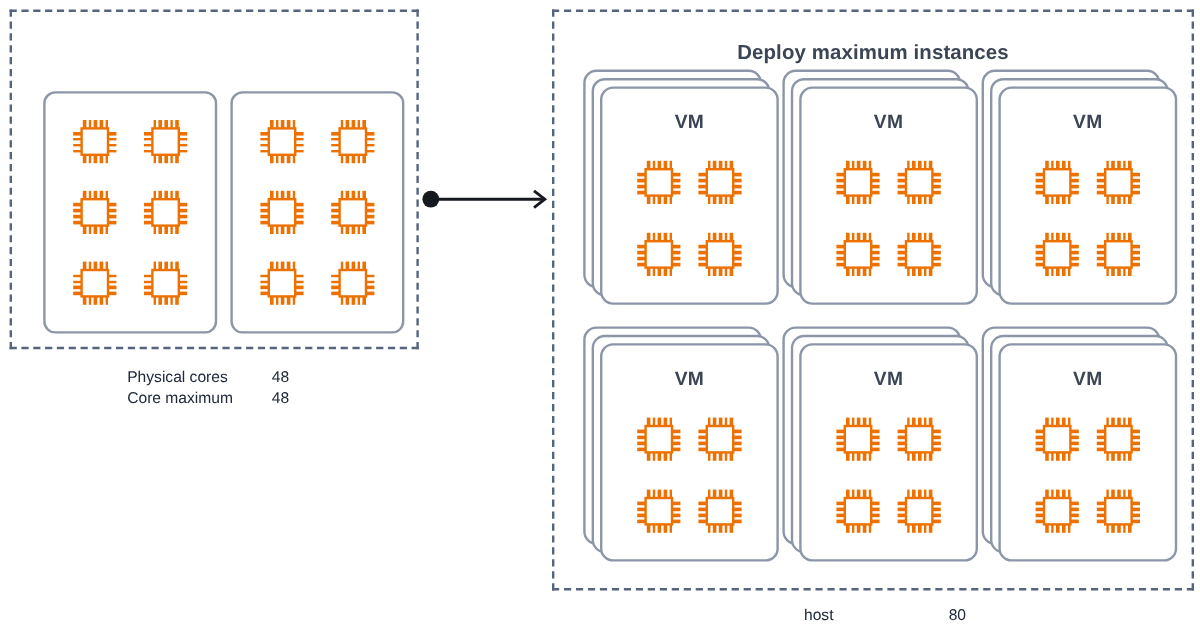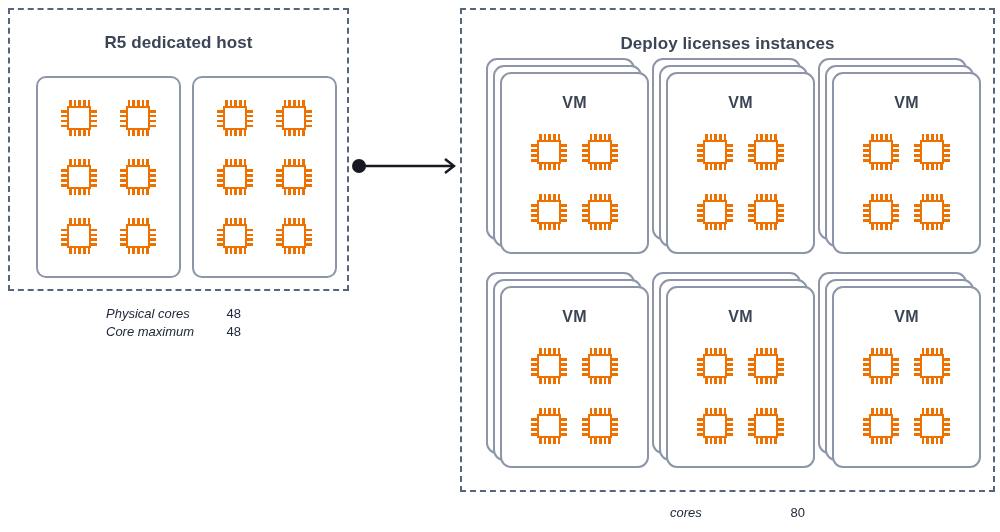--- a/index.html
+++ b/index.html
@@ -133,28 +133,27 @@
     font-size: 13px;
     color: #20293a;
   }
   #host-stats   { left: 106px; top: 305px; }
   #deploy-stats { left: 670px; top: 504px; }
   .stat-row {
     display: flex;
     line-height: 18px;
     white-space: nowrap;
   }
-  .stat-label { width: 95px; font-style: italic; }
+  .stat-label { width: 95px; }
   .stat-value { width: 40px; text-align: right; }
 </style>
 </head>
 <body>
 
 <div class="panel" id="host-panel">
-  <div class="panel-title">R5 dedicated host</div>
 
   <div class="socket-group" id="socket-group-1">
     <div class="chip-grid">
         <div class="chip">
           <div class="body"></div>
           <div class="pin v" style="left: 9px; top: 1px;"></div>
           <div class="pin v" style="left: 9px; top: 30px;"></div>
           <div class="pin v" style="left: 13.6px; top: 1px;"></div>
           <div class="pin v" style="left: 13.6px; top: 30px;"></div>
           <div class="pin v" style="left: 18.2px; top: 1px;"></div>
@@ -423,21 +422,21 @@
     </div>
   </div>
 
 <svg id="flow-arrow" viewBox="0 0 112 28">
   <circle cx="9" cy="14" r="7" fill="#16191f"></circle>
   <line x1="9" y1="14" x2="104" y2="14" stroke="#16191f" stroke-width="2.4"></line>
   <polyline points="95,7 104,14 95,21" fill="none" stroke="#16191f" stroke-width="2.4"></polyline>
 </svg>
 
 <div class="panel" id="deploy-panel">
-  <div class="panel-title">Deploy licenses instances</div>
+  <div class="panel-title">Deploy maximum instances</div>
   <div id="vm-grid">
       <div class="vm-stack" style="left: 24px; top: 48px;">
         <div class="vm-card back2"></div>
         <div class="vm-card back1"></div>
         <div class="vm-card front">
           <div class="vm-label">VM</div>
           <div class="chip-grid">
             <div class="chip">
               <div class="body"></div>
               <div class="pin v" style="left: 9px; top: 1px;"></div>
@@ -988,16 +987,16 @@
               <div class="pin h" style="top: 26px; left: 30px;"></div>
             </div>
           </div>
         </div>
       </div>
     </div>
 </div>
 
 <div class="stats" id="deploy-stats">
     <div class="stat-row">
-      <span class="stat-label">cores</span>
+      <span class="stat-label">host</span>
       <span class="stat-value">80</span>
     </div>
   </div>
 
 </body></html>

